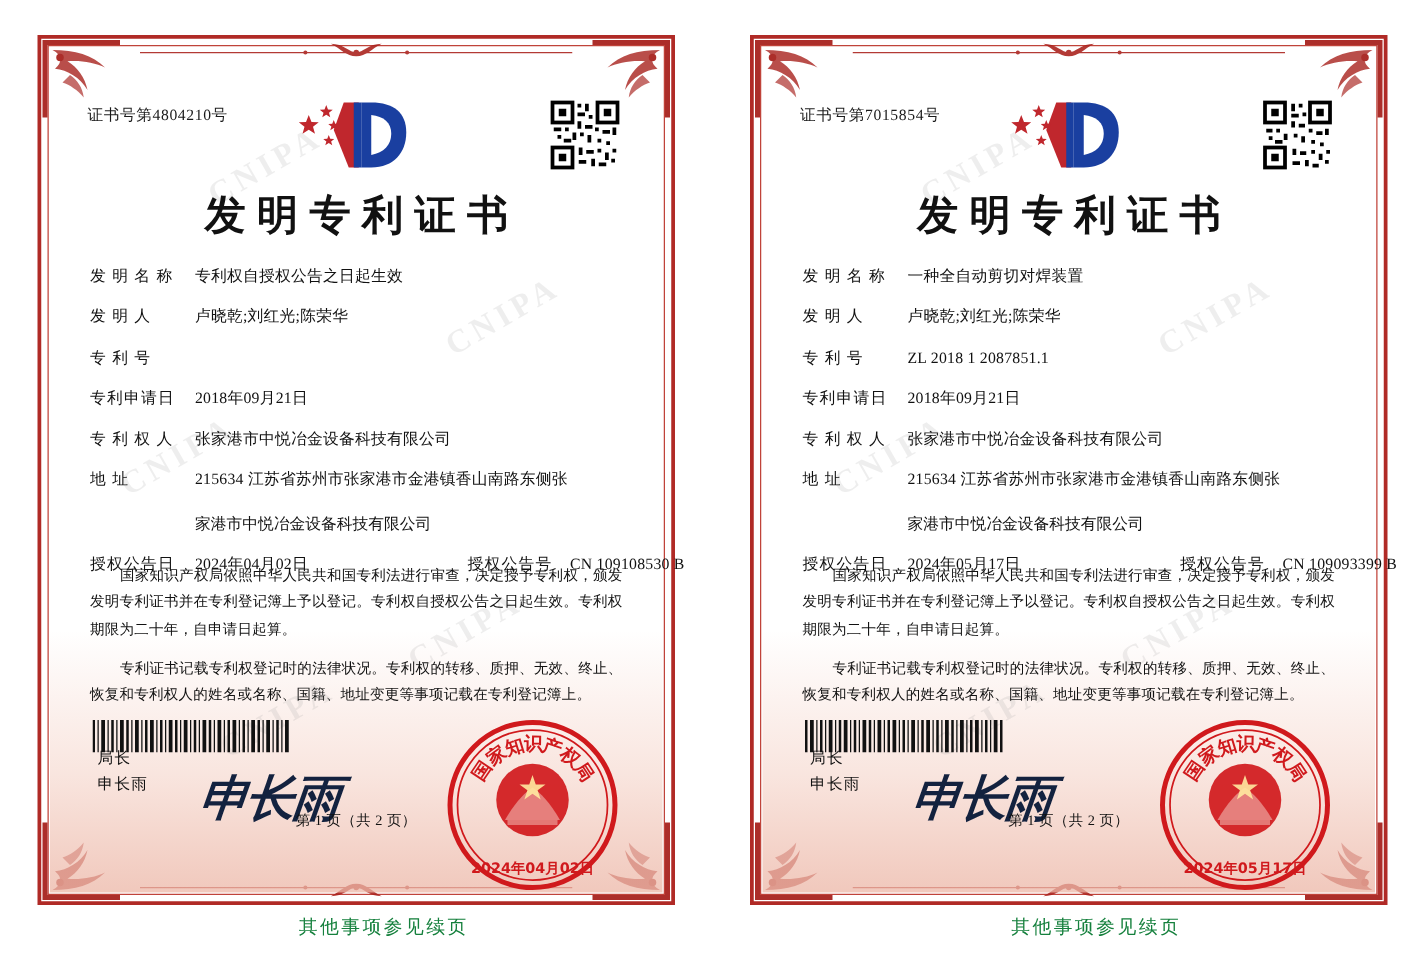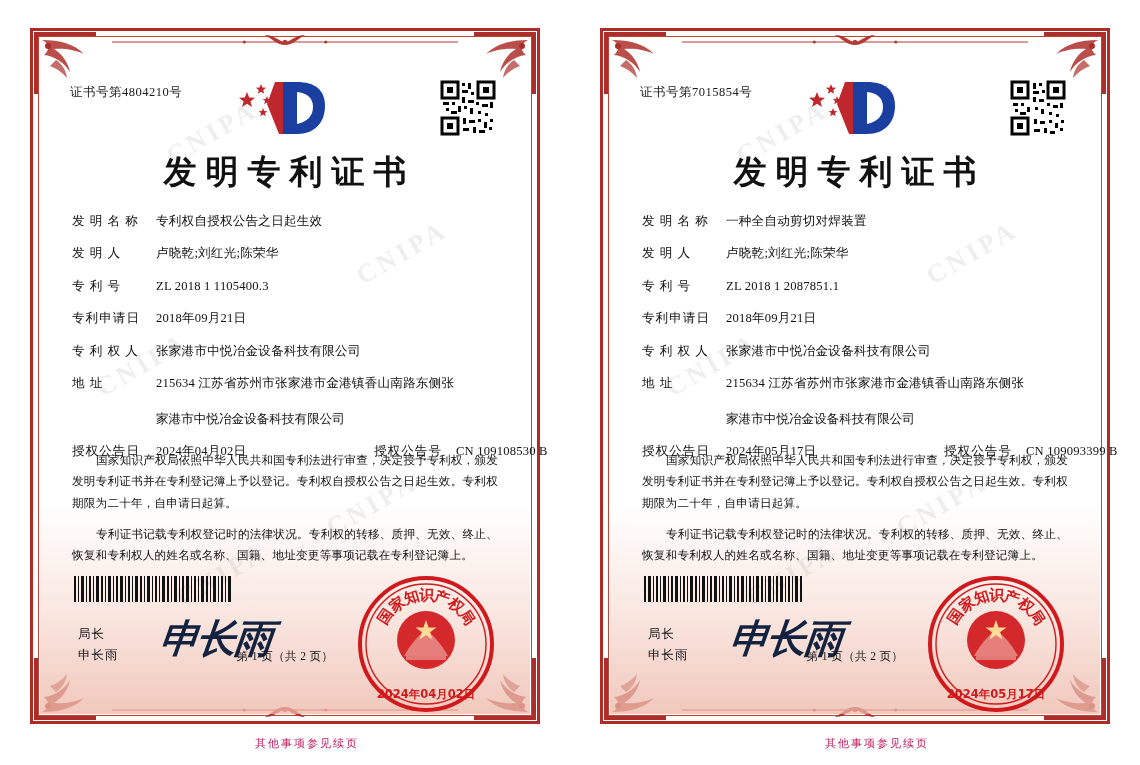--- a/index.html
+++ b/index.html
@@ -194,21 +194,21 @@
     left: 24px;
     top: 530px;
     width: 160px;
     height: 26px;
   }
   .barcode svg { display: block; }
 
   .sig-label {
     position: absolute;
     left: 28px;
-    top: 578px;
+    top: 550px;
     font-size: 12.5px;
     color: #111;
     line-height: 1.7;
     letter-spacing: 1px;
   }
   .sig-hand {
     position: absolute;
     left: 110px;
     top: 566px;
     font-size: 39px;
@@ -237,22 +237,22 @@
     font-size: 11.5px;
     color: #111;
     letter-spacing: .4px;
   }
 
   .footnote {
     position: absolute;
     left: 0; right: 0;
     bottom: 14px;
     text-align: center;
-    font-size: 11px;
-    color: #be185d;
+    font-size: 15px;
+    color: #15803d;
     letter-spacing: 2px;
     font-family: "DejaVu Serif", serif;
     margin-left: 44px;
   }
 
   
   .wm {
     position: absolute;
     font-size: 26px;
     font-weight: bold;
@@ -399,21 +399,20 @@
           <div class="frow">
             <div class="flabel">发 明 名 称</div>
             <div class="fval">专利权自授权公告之日起生效</div>
           </div>
           <div class="frow">
             <div class="flabel">发 明 人</div>
             <div class="fval">卢晓乾;刘红光;陈荣华</div>
           </div>
           <div class="frow">
             <div class="flabel">专 利 号</div>
-            <div class="fval">ZL 2018 1 1105400.3</div>
           </div>
           <div class="frow">
             <div class="flabel">专利申请日</div>
             <div class="fval">2018年09月21日</div>
           </div>
           <div class="frow">
             <div class="flabel">专 利 权 人</div>
             <div class="fval">张家港市中悦冶金设备科技有限公司</div>
           </div>
           <div>

